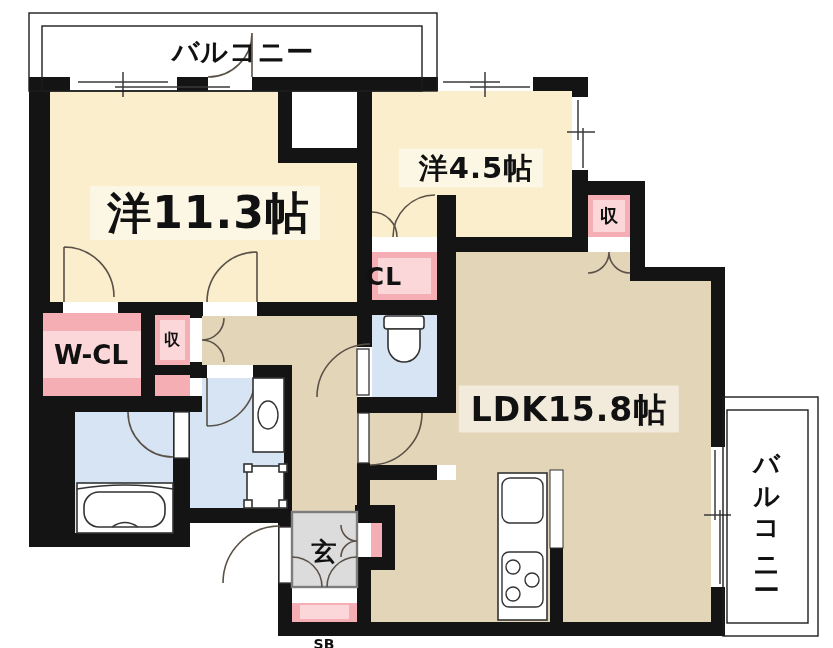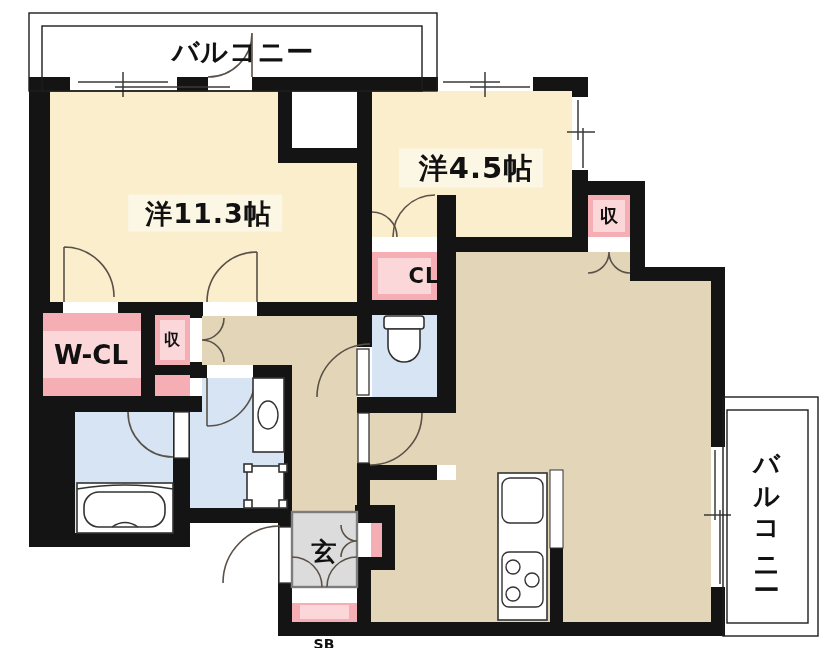--- a/index.html
+++ b/index.html
@@ -206,23 +206,24 @@
     <rect class="rail" x="29" y="13" width="408" height="78"></rect>
     <rect class="rail" x="42" y="26" width="380" height="65"></rect>
   </g>
   <g>
     <rect class="rail" x="723" y="397" width="95" height="239"></rect>
     <rect class="rail" x="727" y="410" width="81" height="213"></rect>
   </g>
 </svg>
 
 <div class="lbl" style="left:243px;top:51px;font-size:27px;">バルコニー</div>
-<div class="lbl boxed" style="left:205px;top:213px;font-size:27px;padding-left:17px;">洋11.3帖</div>
+<div class="lbl boxed" style="left:205px;top:213px;font-size:44px;padding-left:17px;">洋11.3帖</div>
 <div class="lbl boxed" style="left:471px;top:168px;font-size:29px;padding-left:20px;">洋4.5帖</div>
+<div class="lbl boxed-tan" style="left:569px;top:409px;font-size:33px;">LDK15.8帖</div>
 <div class="lbl" style="left:91px;top:355px;font-size:26px;letter-spacing:0;">W-CL</div>
-<div class="lbl" style="left:424px;top:276px;font-size:21px;">CL</div>
+<div class="lbl" style="left:384px;top:276px;font-size:25px;">CL</div>
 <div class="lbl" style="left:172px;top:340px;font-size:16px;letter-spacing:0;">収</div>
 <div class="lbl" style="left:609px;top:216px;font-size:18px;letter-spacing:0;">収</div>
 <div class="lbl" style="left:324px;top:551px;font-size:25px;letter-spacing:0;">玄</div>
 <div class="lbl" style="left:324px;top:612px;font-size:14px;letter-spacing:0;margin-top:32px;">SB</div>
 <div class="lbl vert" style="left:767px;top:508px;font-size:26px;">バルコニー</div>
 
 </div>
 
 </body></html>

